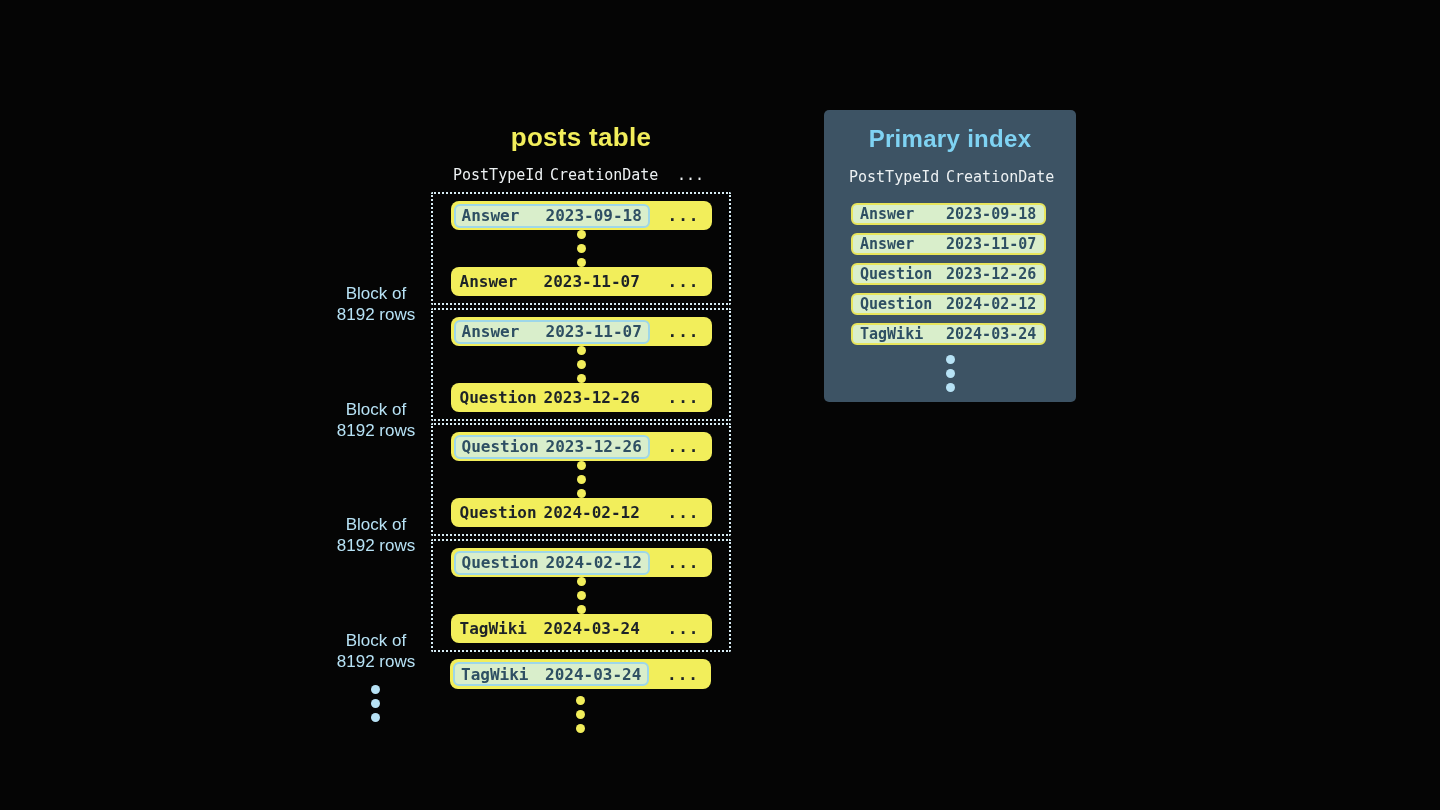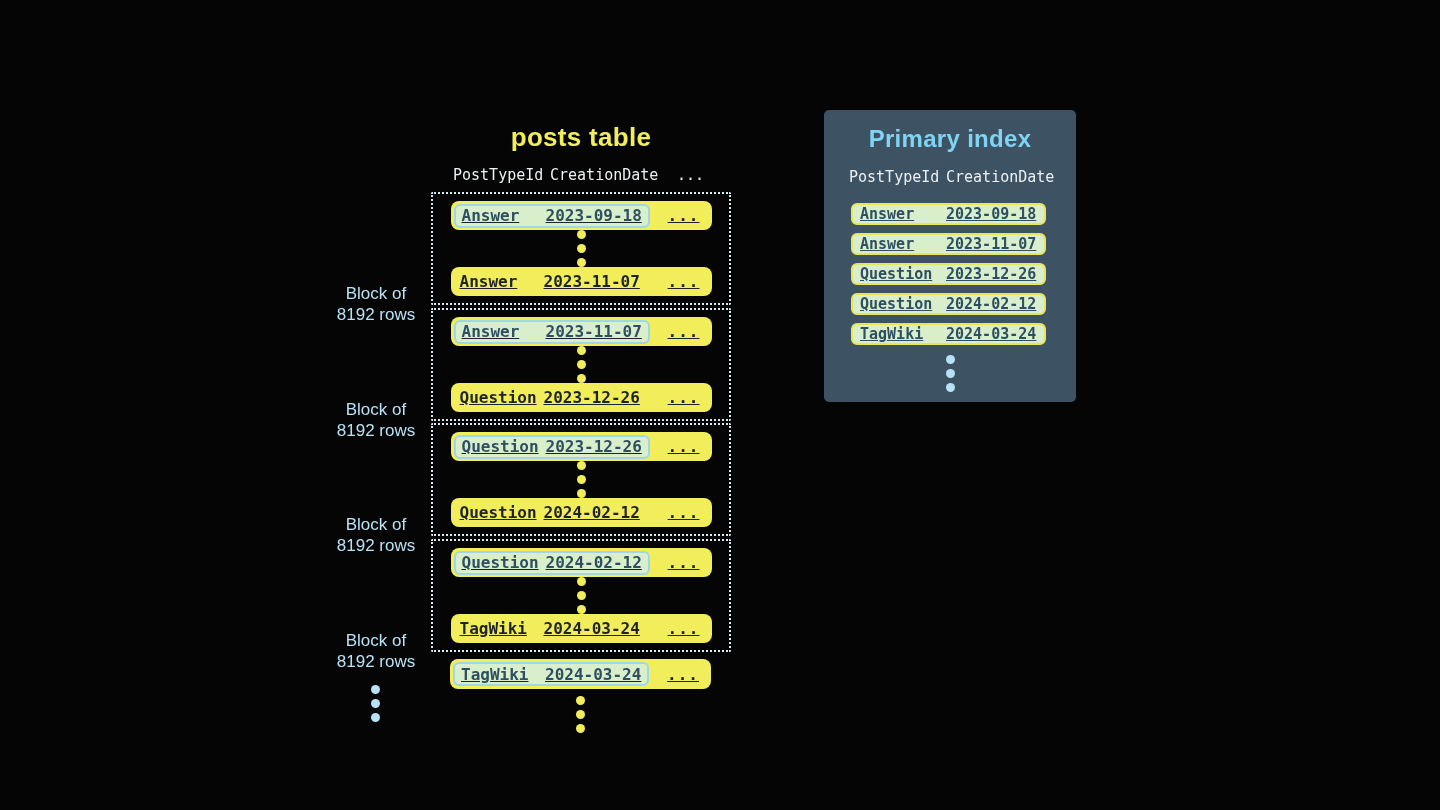--- a/index.html
+++ b/index.html
@@ -15,21 +15,21 @@
     --dark-text:#1d2328;
     --pill-text:#2e4f63;
     --dotted:#d7ecf4;
   }
   *{margin:0;padding:0;box-sizing:border-box;}
   html,body{background:#000;}
   .stage{
     position:relative;width:1440px;height:810px;background:var(--bg);
     overflow:hidden;font-family:"Liberation Sans",sans-serif;
   }
-  .mono{font-family:"DejaVu Sans Mono","Liberation Mono",monospace;text-decoration:underline;}
+  .mono{font-family:"DejaVu Sans Mono","Liberation Mono",monospace;}
 
   
   .posts-title{
     position:absolute;left:431px;top:122px;width:300px;text-align:center;
     color:var(--yellow);font-size:26px;font-weight:600;letter-spacing:.3px;
   }
   .posts-header{
     position:absolute;left:431px;top:166px;width:300px;height:20px;
     color:var(--header-text);font-size:15px;
   }

